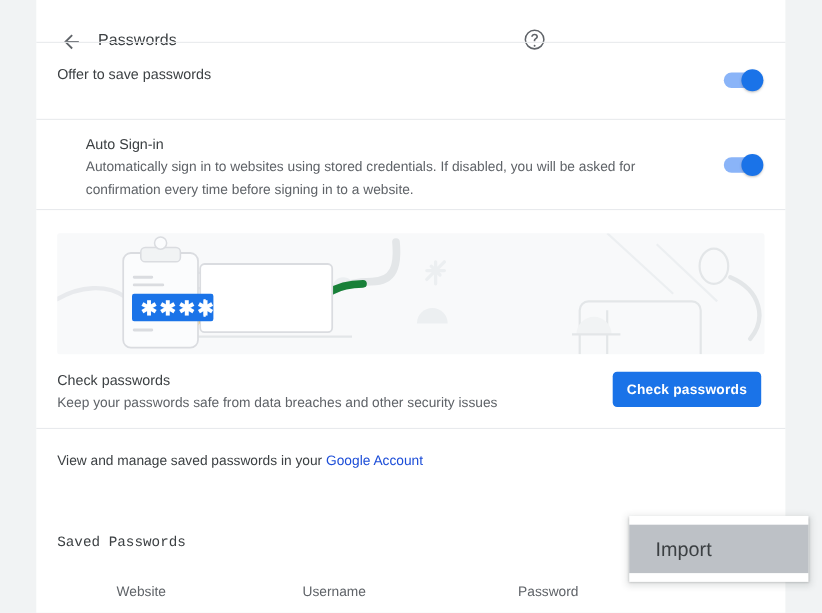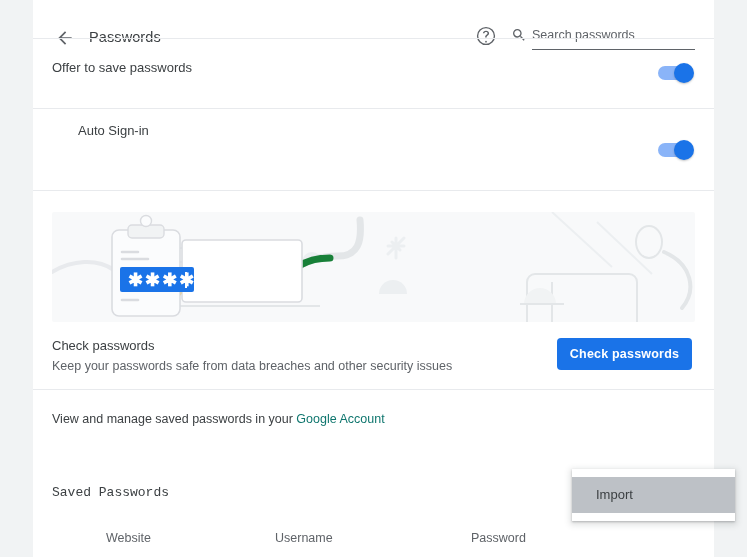--- a/index.html
+++ b/index.html
@@ -239,21 +239,21 @@
   .account-text {
     position: absolute;
     left: 19px;
     top: 21px;
     font-size: 12.5px;
     color: #3c4043;
     line-height: 18px;
     white-space: nowrap;
   }
   .account-link {
-    color: #0f766e;
+    color: #1d4ed8;
     text-decoration: none;
     cursor: pointer;
   }
 
   
   .saved-title {
     position: absolute;
     left: 19px;
     top: 484px;
     font-size: 13px;
@@ -306,25 +306,25 @@
     position: absolute;
     left: 539px;
     top: 469px;
     width: 163px;
     background: #ffffff;
     box-shadow: 0 2px 6px 2px rgba(60,64,67,0.15), 0 1px 2px rgba(60,64,67,0.30);
     padding: 8px 0 8px 0;
     z-index: 50;
   }
   .menu-item {
-    height: 36px;
+    height: 44px;
     display: flex;
     align-items: center;
     padding-left: 24px;
-    font-size: 13px;
+    font-size: 18px;
     color: #3c4043;
     line-height: 32px;
     cursor: pointer;
     white-space: nowrap;
   }
   .menu-item.highlighted {
     background: #bdc1c6;
   }
 </style>
 </head>
@@ -342,47 +342,40 @@
       <div class="page-title">Passwords</div>
 
       <div class="help-icon">
         <svg width="22" height="22" viewBox="0 0 24 24" aria-hidden="true">
           <circle cx="12" cy="12" r="9.2" fill="none" stroke="#5f6368" stroke-width="1.5"></circle>
           <path d="M12 17.2a.95.95 0 1 0 0 1.9.95.95 0 0 0 0-1.9z" fill="#5f6368"></path>
           <path d="M12 6.2c-1.9 0-3.2 1.2-3.4 2.9h1.6c.15-1 .85-1.5 1.8-1.5.95 0 1.7.55 1.7 1.4 0 .75-.4 1.1-1.2 1.7-.95.7-1.4 1.3-1.4 2.5v.55h1.6v-.45c0-.85.3-1.2 1.2-1.85.95-.7 1.45-1.4 1.45-2.5 0-1.65-1.4-2.75-3.35-2.75z" fill="#5f6368"></path>
         </svg>
       </div>
 
-      <div class="search-wrap">
-        <div class="search-icon">
-          <svg width="16" height="16" viewBox="0 0 24 24" aria-hidden="true">
-            <path d="M15.5 14h-.79l-.28-.27A6.47 6.47 0 0 0 16 9.5 6.5 6.5 0 1 0 9.5 16c1.61 0 3.09-.59 4.23-1.57l.27.28v.79l5 4.99L20.49 19l-4.99-5zm-6 0C7.01 14 5 11.99 5 9.5S7.01 5 9.5 5 14 7.01 14 9.5 11.99 14 9.5 14z" fill="#5f6368"></path>
-          </svg>
-        </div>
-        <input class="search-field" type="text" value="" placeholder="Search passwords" style="">
-      </div>
     </div>
 
     <div class="divider d1"></div>
 
     <div class="setting-row row-offer">
       <div class="setting-text">
         <div class="setting-label">Offer to save passwords</div>
       </div>
       <div class="toggle toggle-offer">
         <div class="track"></div>
         <div class="knob"></div>
       </div>
     </div>
 
     <div class="divider d2"></div>
 
     <div class="setting-row row-autosignin">
       <div class="setting-text">
         <div class="setting-label">Auto Sign-in</div>
+        <div class="setting-sub">Automatically sign in to websites using stored credentials. If disabled, you will be asked for confirmation every time before signing in to a website.</div>
       </div>
       <div class="toggle toggle-autosignin">
         <div class="track"></div>
         <div class="knob"></div>
       </div>
     </div>
 
     <div class="divider d3"></div>
 
     <div class="banner">

